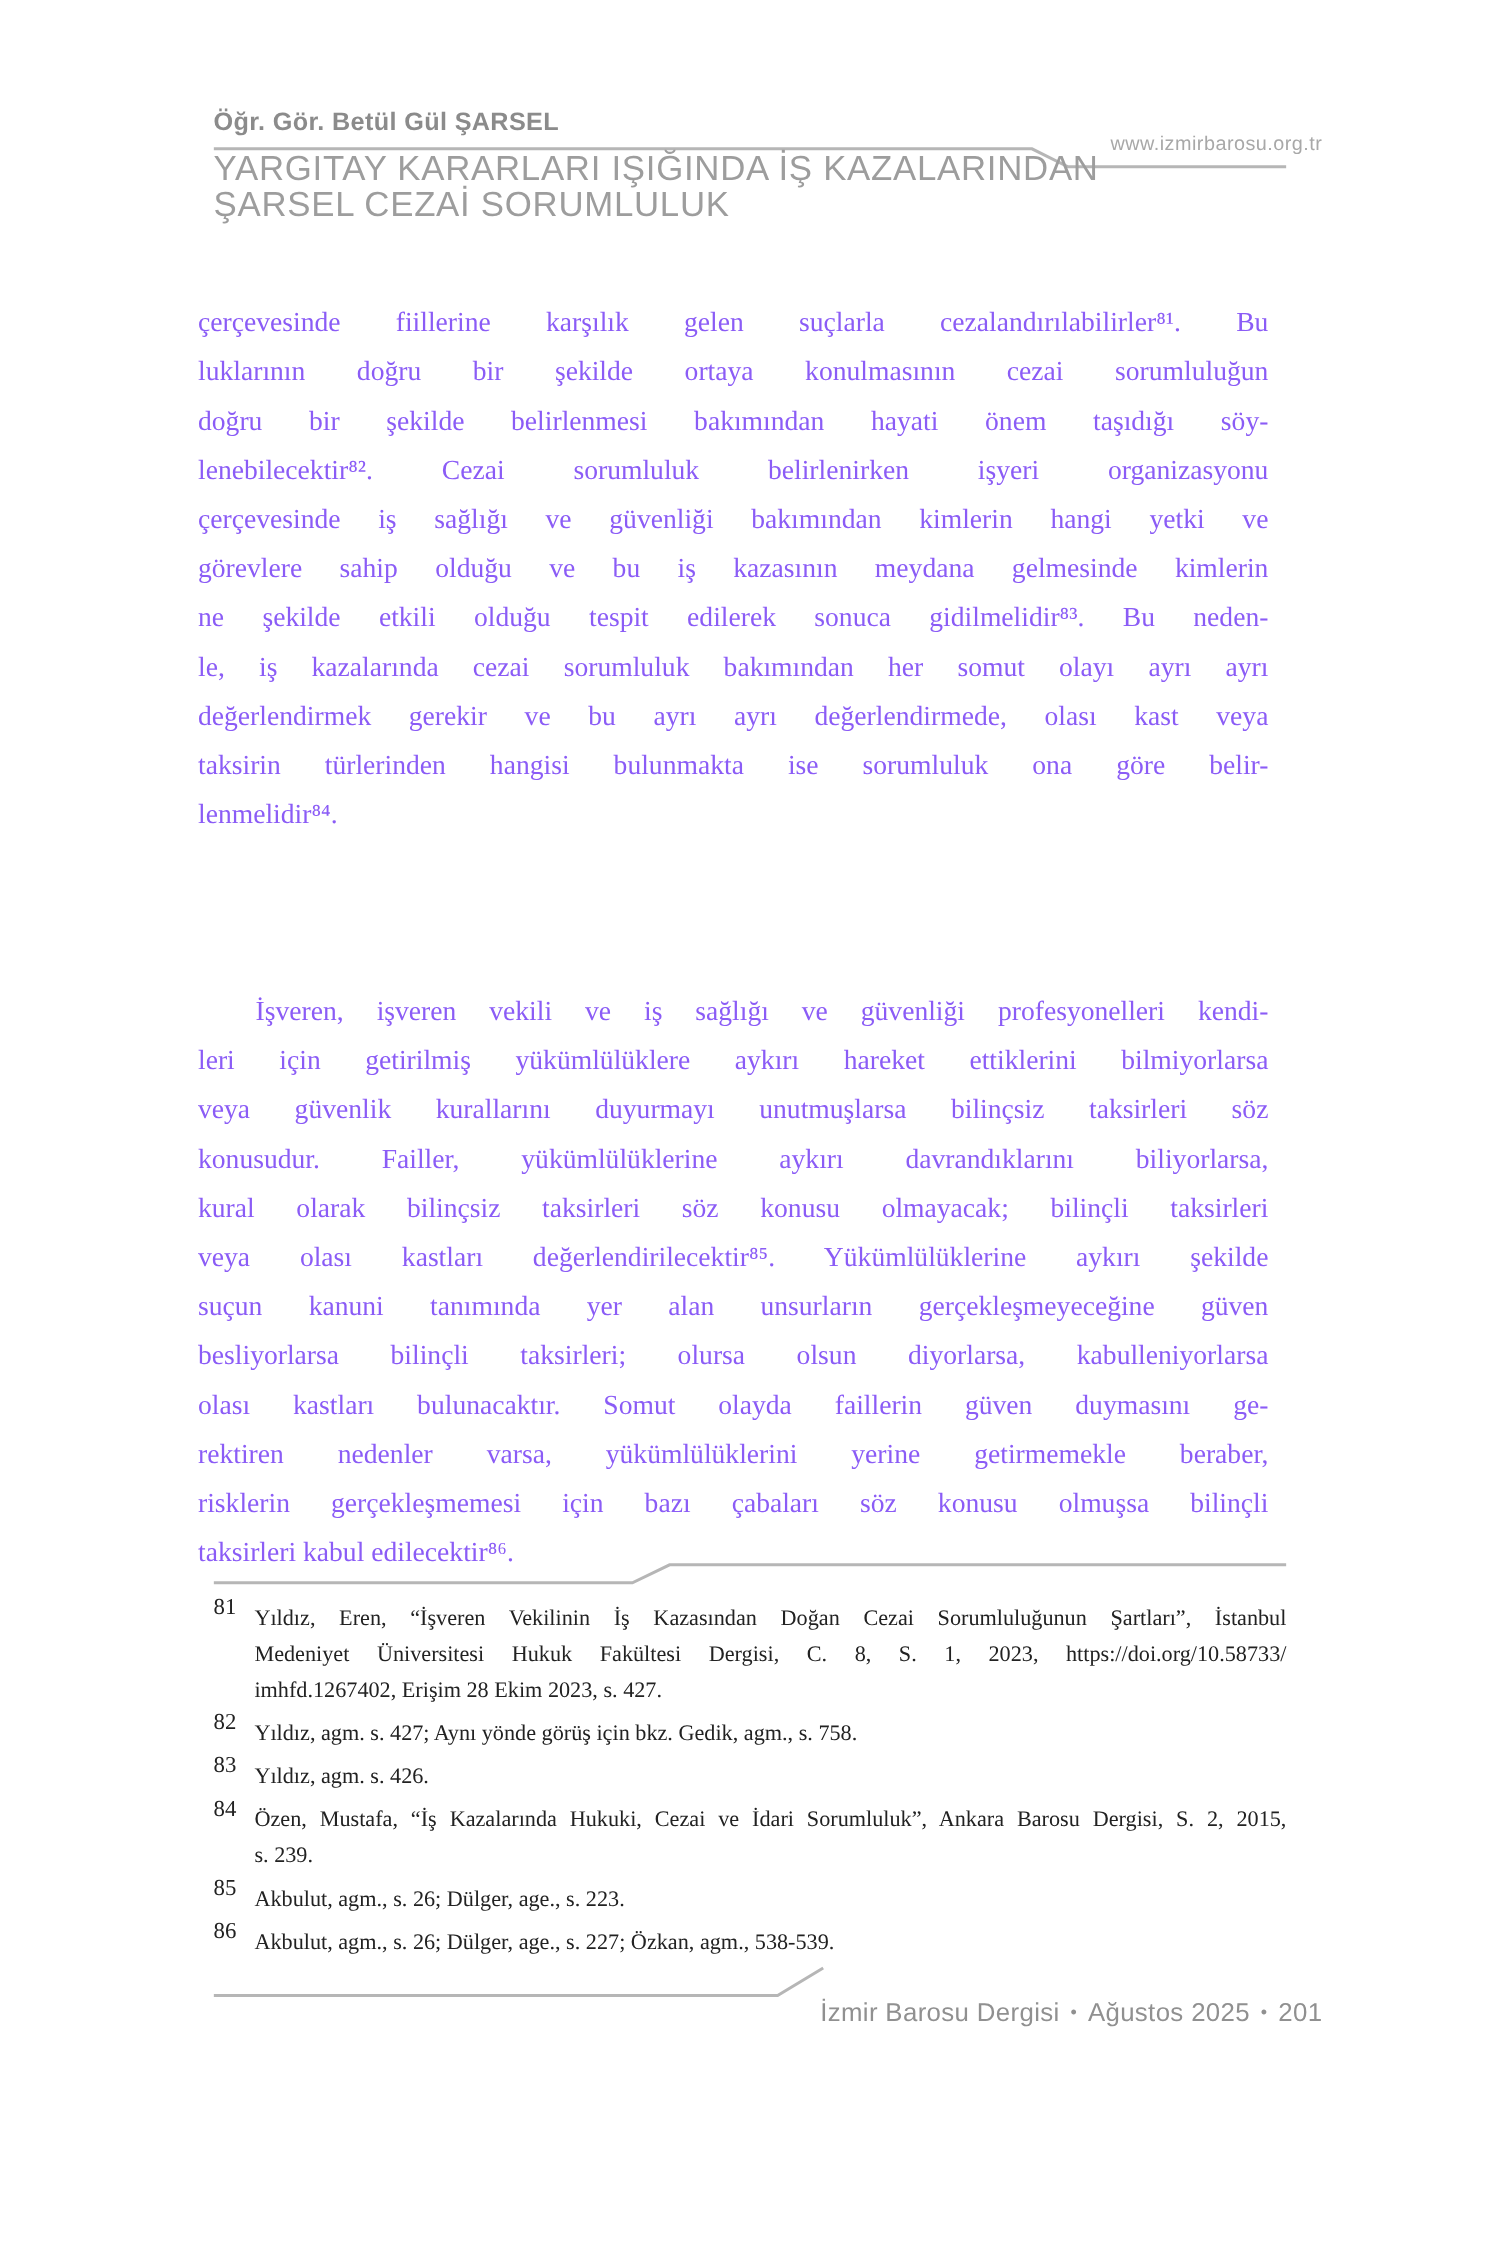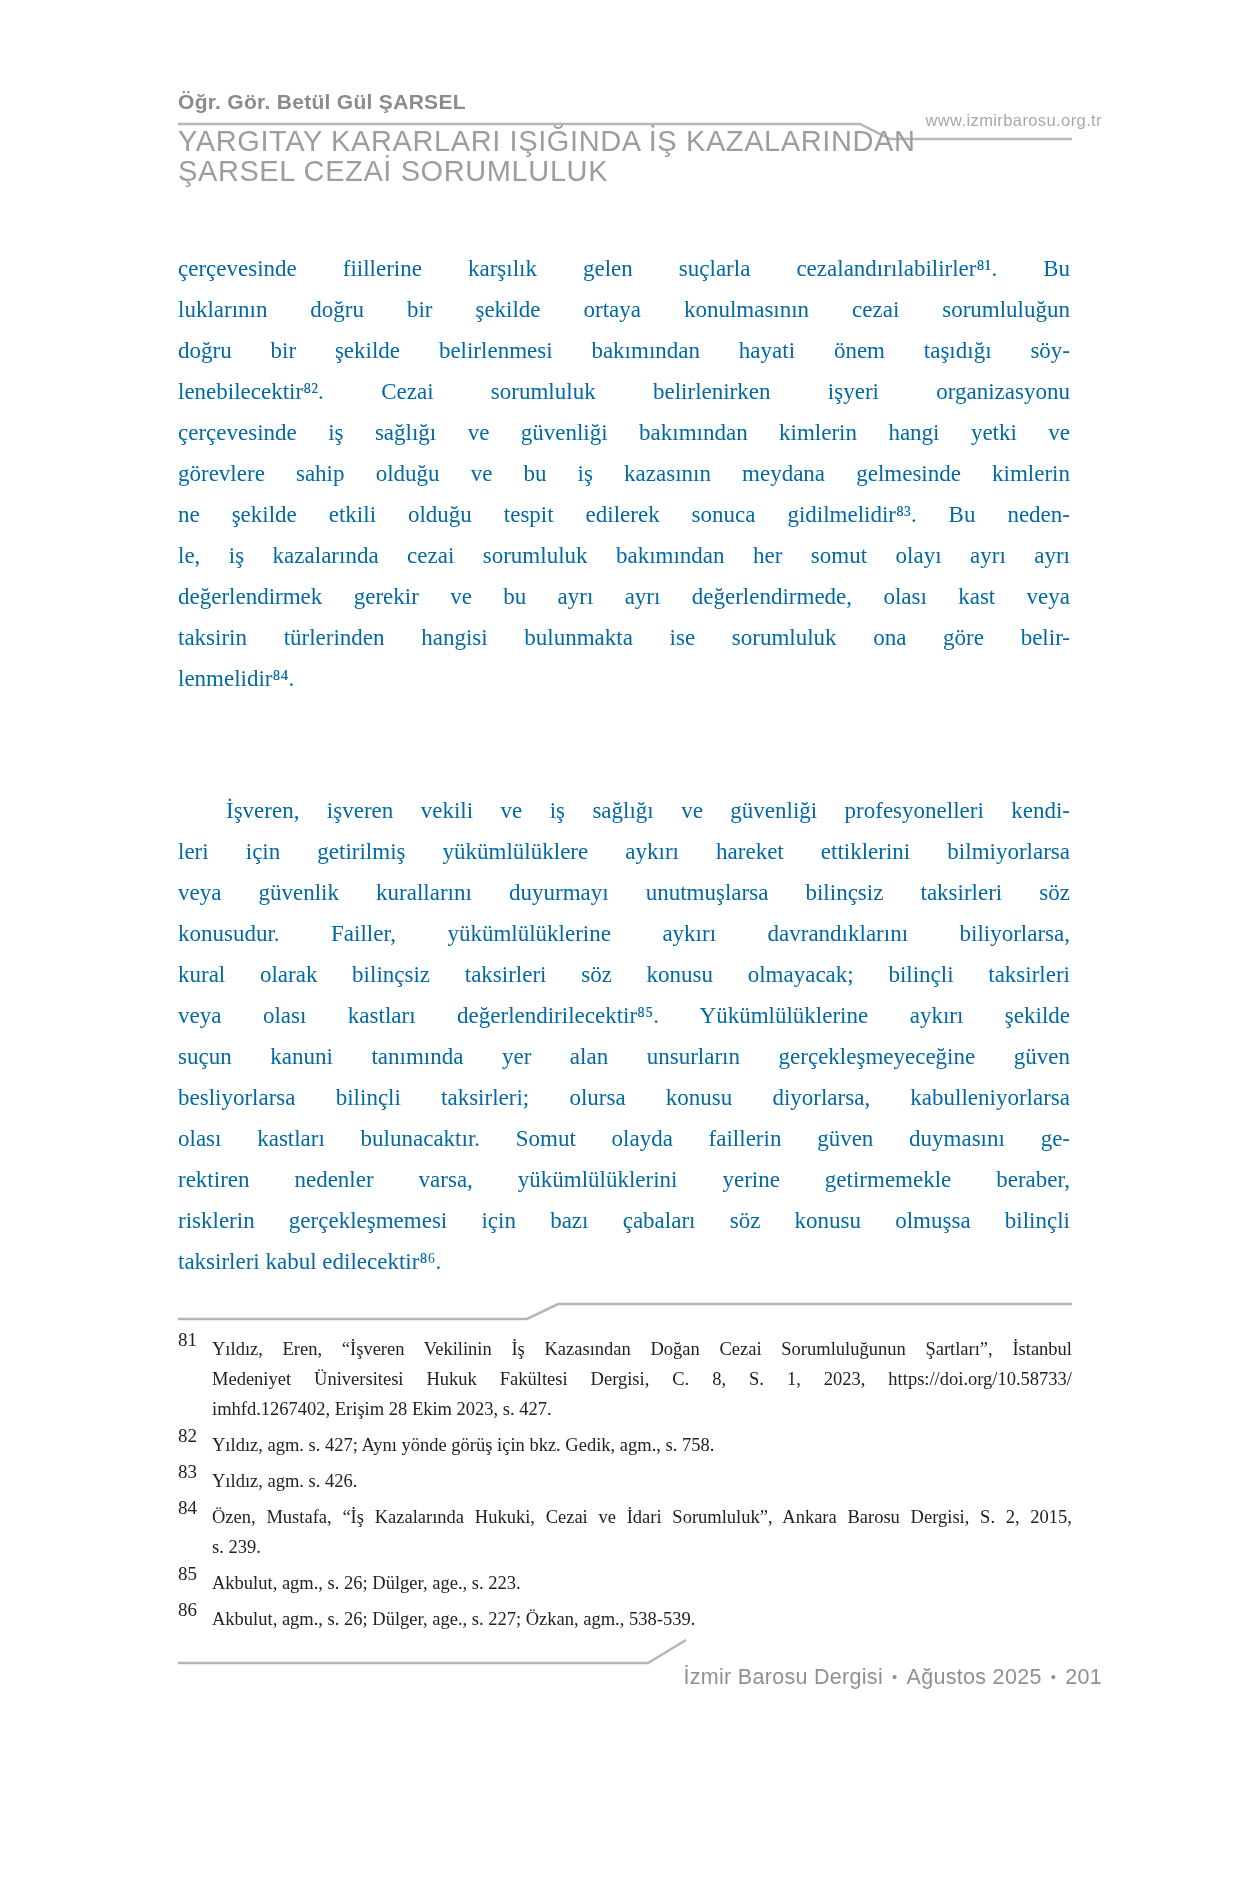--- a/index.html
+++ b/index.html
@@ -14,27 +14,27 @@
   .rule-svg polyline{fill:none;stroke:#b6b6b6;stroke-width:2.5;}
   .rule-header{top:118px;}
   .site{position:absolute;right:186px;top:111px;
         font-family:"Liberation Sans","DejaVu Sans",sans-serif;
         font-size:16.5px;letter-spacing:.4px;color:#a8a8a8;}
   .title{position:absolute;left:178px;top:126px;
          font-family:"Liberation Sans","DejaVu Sans",sans-serif;
          font-size:29px;line-height:30px;letter-spacing:.6px;color:#9d9d9d;}
 
   
-  .para{position:absolute;left:178px;width:892px;color:#0369a1;
+  .para{position:absolute;left:165px;width:892px;color:#8b5cf6;
         font-size:23px;}
   .para .line{height:41px;line-height:41px;text-align:left;white-space:nowrap;}
   .para .line.just{text-align:justify;text-align-last:justify;white-space:normal;}
   .para1{top:248px;}
   .para2{top:790px;}
-  .para2 .line:first-child{padding-left:48px;}
+  .para2 .line:first-child{padding-left:48px;margin-top:32px;}
 
   
   .rule-footnotes{top:1300px;}
   .footnotes{position:absolute;left:178px;top:1334px;width:894px;color:#222;
              font-size:18.5px;}
   .footnote{position:relative;padding-left:34px;margin-bottom:6px;}
   .fn-num{position:absolute;left:0;top:-5px;font-size:19px;color:#222;}
   .fn-lines .line{height:30px;line-height:30px;text-align:left;white-space:nowrap;}
   .fn-lines .line.just{text-align:justify;text-align-last:justify;white-space:normal;}
 
@@ -77,21 +77,21 @@
       <div class="line">lenmelidir⁸⁴.</div>
     </div>
   <div class="para para2">
       <div class="line just">İşveren, işveren vekili ve iş sağlığı ve güvenliği profesyonelleri kendi-</div>
       <div class="line just">leri için getirilmiş yükümlülüklere aykırı hareket ettiklerini bilmiyorlarsa</div>
       <div class="line just">veya güvenlik kurallarını duyurmayı unutmuşlarsa bilinçsiz taksirleri söz</div>
       <div class="line just">konusudur. Failler, yükümlülüklerine aykırı davrandıklarını biliyorlarsa,</div>
       <div class="line just">kural olarak bilinçsiz taksirleri söz konusu olmayacak; bilinçli taksirleri</div>
       <div class="line just">veya olası kastları değerlendirilecektir⁸⁵. Yükümlülüklerine aykırı şekilde</div>
       <div class="line just">suçun kanuni tanımında yer alan unsurların gerçekleşmeyeceğine güven</div>
-      <div class="line just">besliyorlarsa bilinçli taksirleri; olursa konusu diyorlarsa, kabulleniyorlarsa</div>
+      <div class="line just">besliyorlarsa bilinçli taksirleri; olursa olsun diyorlarsa, kabulleniyorlarsa</div>
       <div class="line just">olası kastları bulunacaktır. Somut olayda faillerin güven duymasını ge-</div>
       <div class="line just">rektiren nedenler varsa, yükümlülüklerini yerine getirmemekle beraber,</div>
       <div class="line just">risklerin gerçekleşmemesi için bazı çabaları söz konusu olmuşsa bilinçli</div>
       <div class="line">taksirleri kabul edilecektir⁸⁶.</div>
     </div>
 
   <svg class="rule-svg rule-footnotes" width="894" height="24" viewBox="0 0 894 24">
     <polyline points="0,19 349,19 380,4 894,4"></polyline>
   </svg>
 

